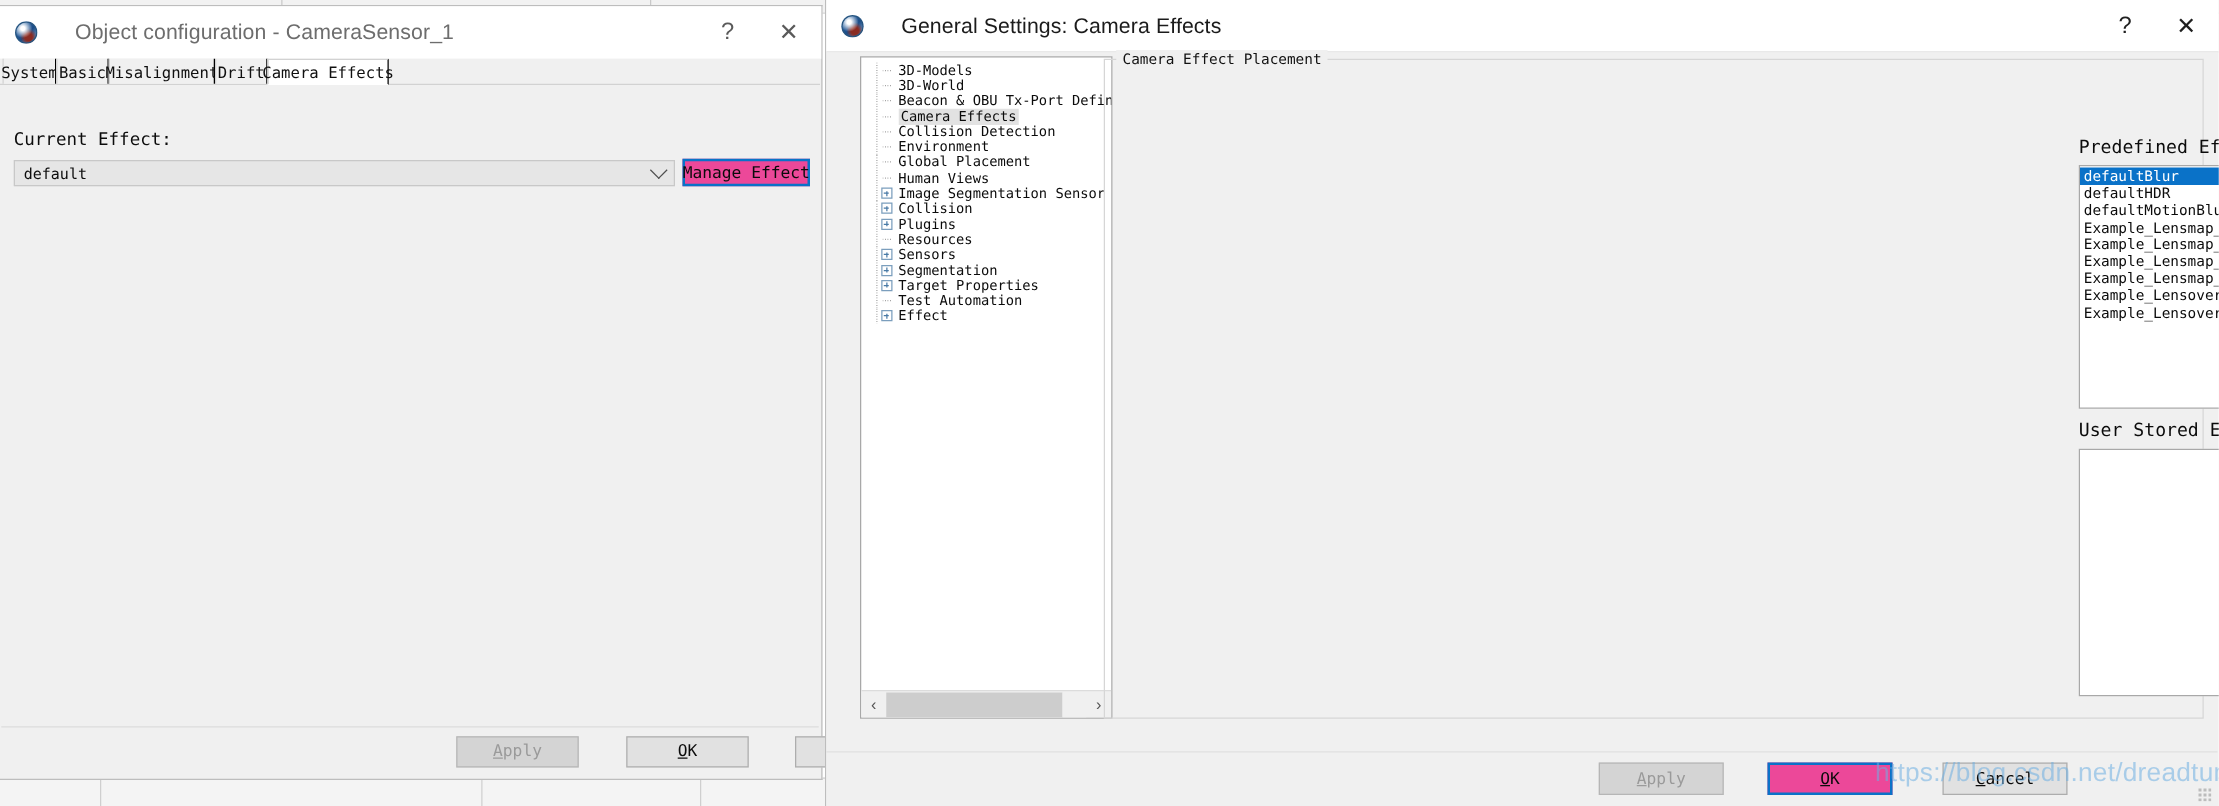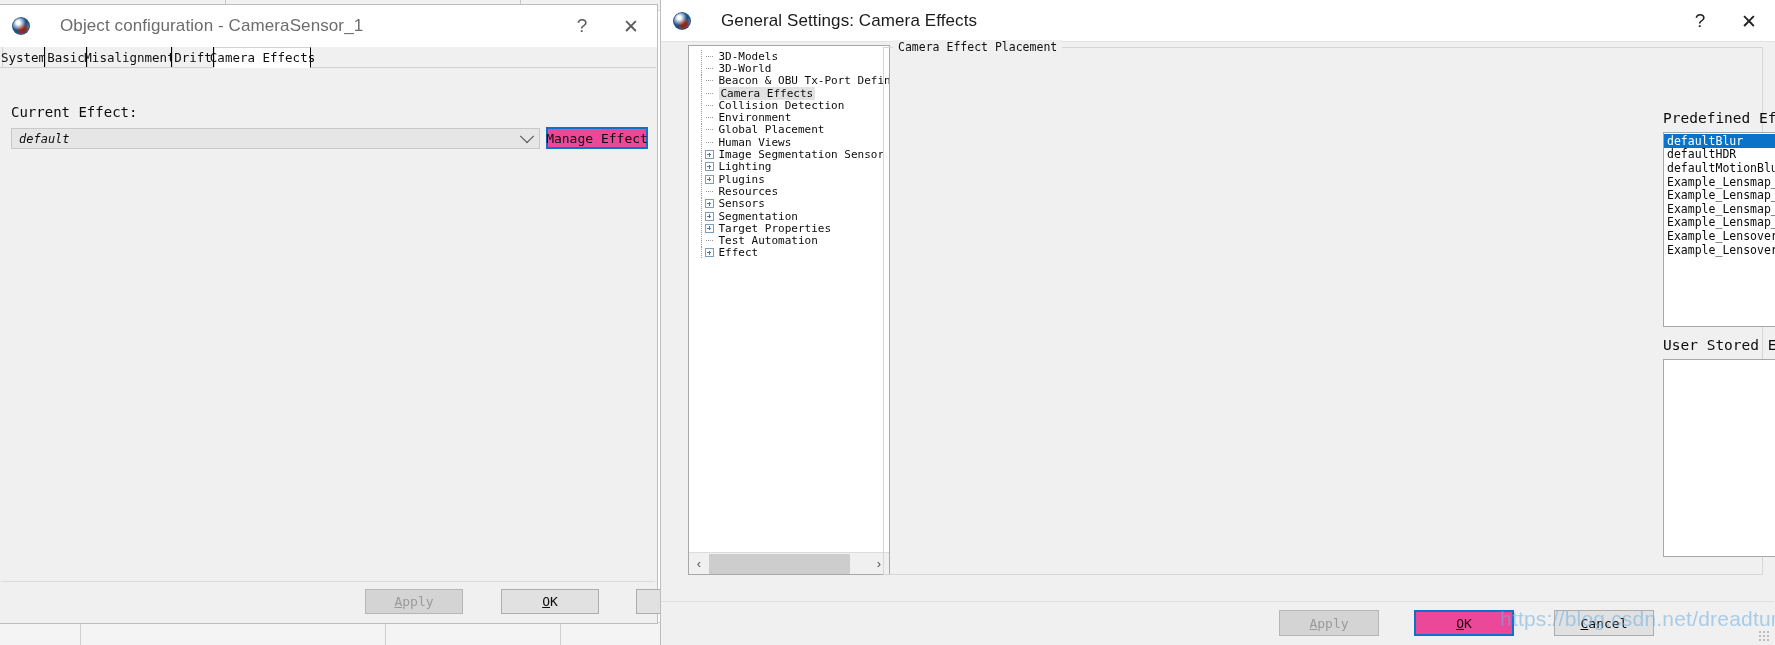--- a/index.html
+++ b/index.html
@@ -129,21 +129,21 @@
   }
   .combo {
     position: absolute; left: 10px; top: 53px;
     width: 529px; height: 21px;
     background: #e6e6e6;
     border: 1px solid #c8c8c8;
     box-sizing: border-box;
     display: flex; align-items: center;
   }
   .combo-val {
-    font-size: 12px; color: #0c0c0c; margin-left: 7px; font-style: italic;
+    font-size: 12px; color: #0c0c0c; margin-left: 7px;
   }
   .combo-arrow {
     position: absolute; right: 7px; top: 0; bottom: 0;
     display: flex; align-items: center;
   }
   .chev {
     width: 9px; height: 9px;
     border-right: 1.6px solid #4e4e4e;
     border-bottom: 1.6px solid #4e4e4e;
     transform: rotate(45deg) translate(-2px,-2px);
@@ -470,21 +470,21 @@
               <span class="tree-label">Human Views</span>
             </div>
             <div class="tree-row">
               <span class="guide"></span>
               <span class="expander"></span>
               <span class="tree-label">Image Segmentation Sensor</span>
             </div>
             <div class="tree-row">
               <span class="guide"></span>
               <span class="expander"></span>
-              <span class="tree-label">Lighting</span>
+              <span class="tree-label">Collision</span>
             </div>
             <div class="tree-row">
               <span class="guide"></span>
               <span class="expander"></span>
               <span class="tree-label">Plugins</span>
             </div>
             <div class="tree-row">
               <span class="guide"></span>
               <span class="leafdash"></span>
               <span class="tree-label">Resources</span>

